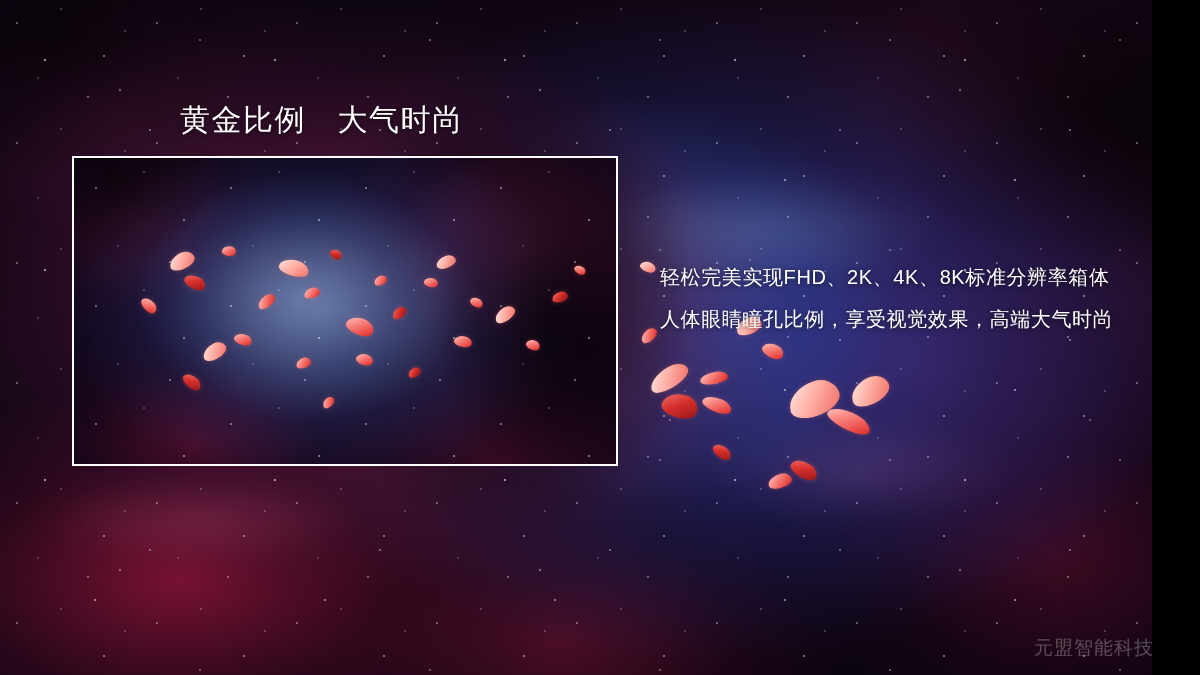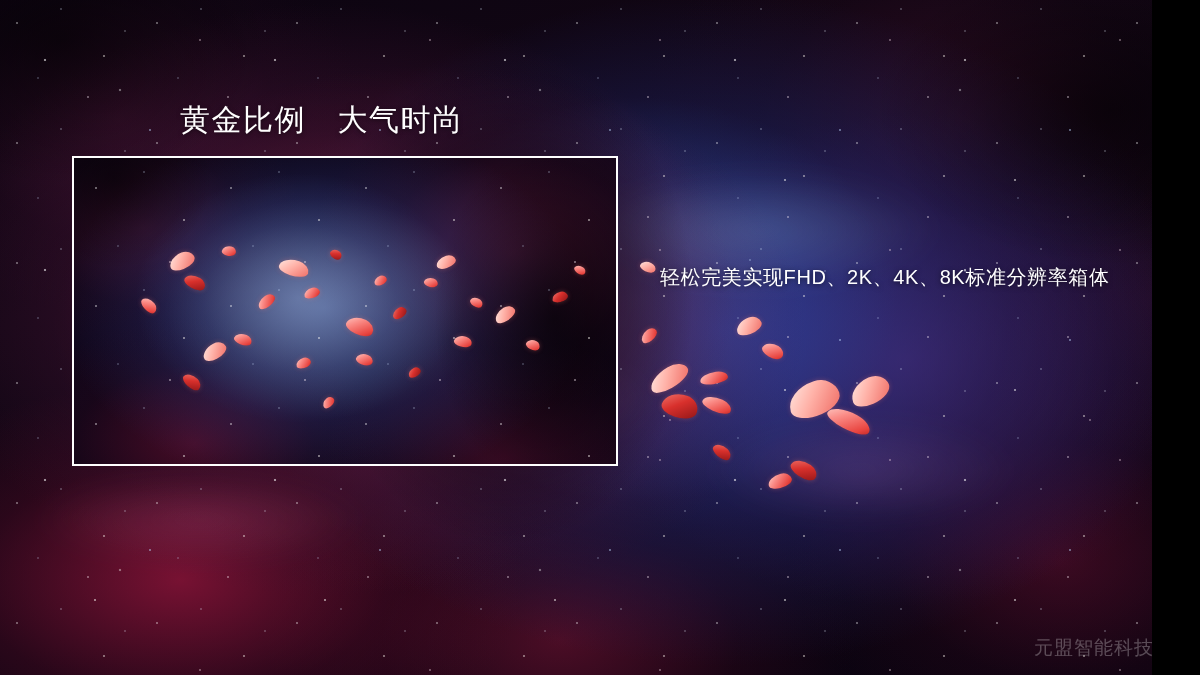--- a/index.html
+++ b/index.html
@@ -240,17 +240,18 @@
         <div class="petal" style="left: 500px; top: 108px; width: 12px; height: 8px; transform: rotate(36deg);"></div>
         <div class="petal" style="left: 66px; top: 142px; width: 18px; height: 11px; transform: rotate(50deg);"></div>
         <div class="petal" style="left: 248px; top: 240px; width: 13px; height: 9px; transform: rotate(-40deg);"></div>
       </div>
   </div>
 
   <div id="slide-title">黄金比例　大气时尚</div>
 
   <div id="body-copy">
     <div class="copy-line">轻松完美实现FHD、2K、4K、8K标准分辨率箱体</div>
+    <div class="copy-line">人体眼睛瞳孔比例，享受视觉效果，高端大气时尚</div>
   </div>
 
   <div id="watermark">元盟智能科技</div>
 
 </div>
 
 </body></html>

